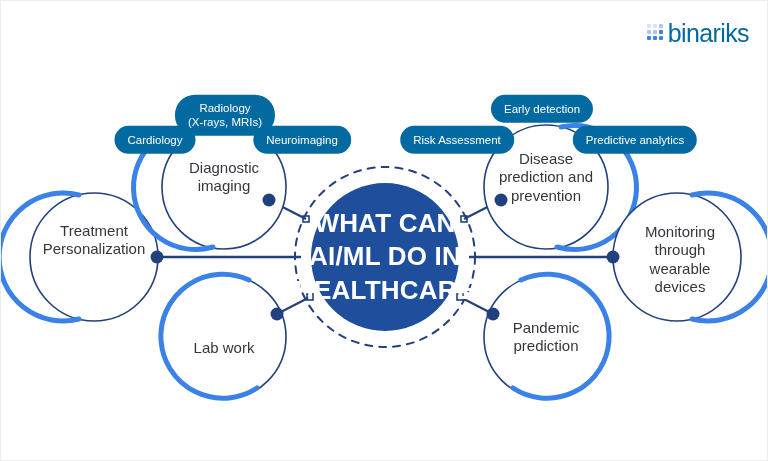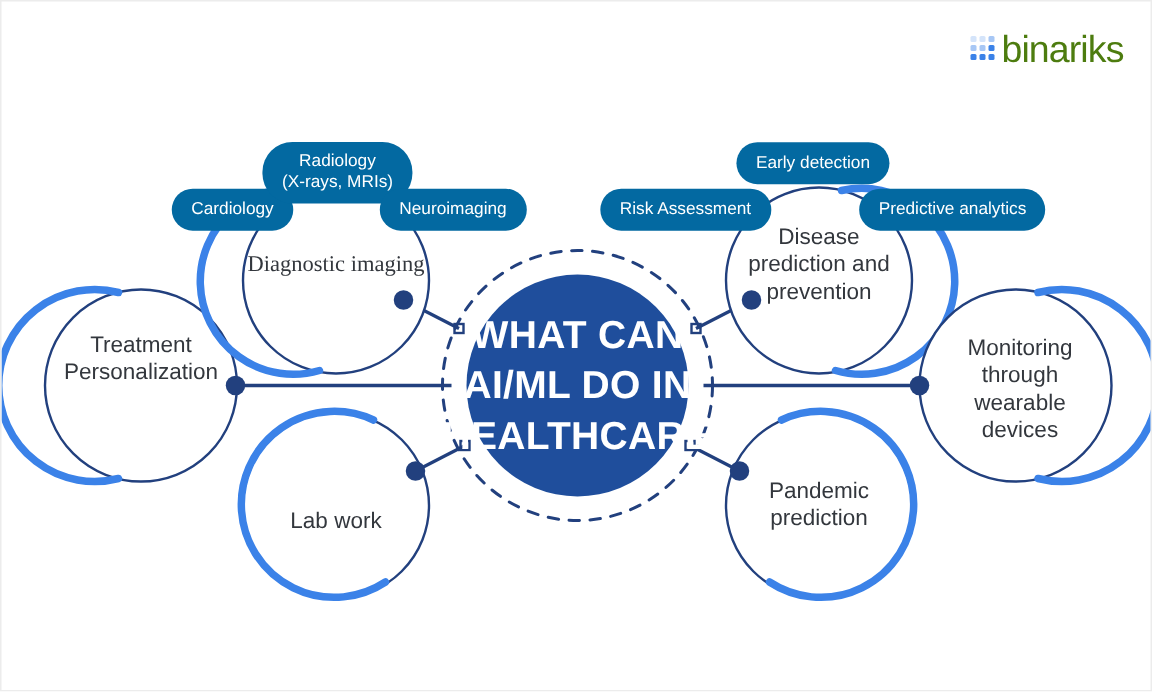--- a/index.html
+++ b/index.html
@@ -50,21 +50,21 @@
     width: 4px;
     height: 4px;
     border-radius: 1px;
     background: #3b82e8;
   }
   #logo-dots i.d1 { opacity: 0.22; }
   #logo-dots i.d2 { opacity: 0.45; }
   #logo-dots i.d3 { opacity: 1; }
   #logo-word {
     font-size: 25px;
-    color: #4d7c0f;
+    color: #0369a1;
     letter-spacing: -0.6px;
     font-weight: 400;
     line-height: 1;
     position: relative;
     top: 1px;
   }
 
   
   .node-label {
     position: absolute;
@@ -170,21 +170,21 @@
   </svg>
 
   <div class="center-label" style="left:384px; top:256px;">
     <div>WHAT CAN</div>
     <div>AI/ML DO IN</div>
     <div>HEALTHCARE?</div>
   </div>
 
   <div class="node-label" style="left:93px; top:239px; width:130px;">Treatment Personalization</div>
 
-  <div class="node-label" style="left:223px; top:176px; width:120px;font-family:Liberation Serif, serif;">Diagnostic imaging</div>
+  <div class="node-label" style="left:223px; top:176px; width:120px;">Diagnostic imaging</div>
 
   <div class="node-label" style="left:223px; top:336px; width:120px;margin-top:11px;">Lab work</div>
 
   <div class="node-label" style="left:545px; top:176px; width:118px;">Disease prediction and prevention</div>
 
   <div class="node-label" style="left:545px; top:336px; width:110px;">Pandemic prediction</div>
 
   <div class="node-label" style="left:679px; top:259px; width:100px;">Monitoring through wearable devices</div>
 
   <div class="pill" style="left:154px; top:139px;">Cardiology</div>

